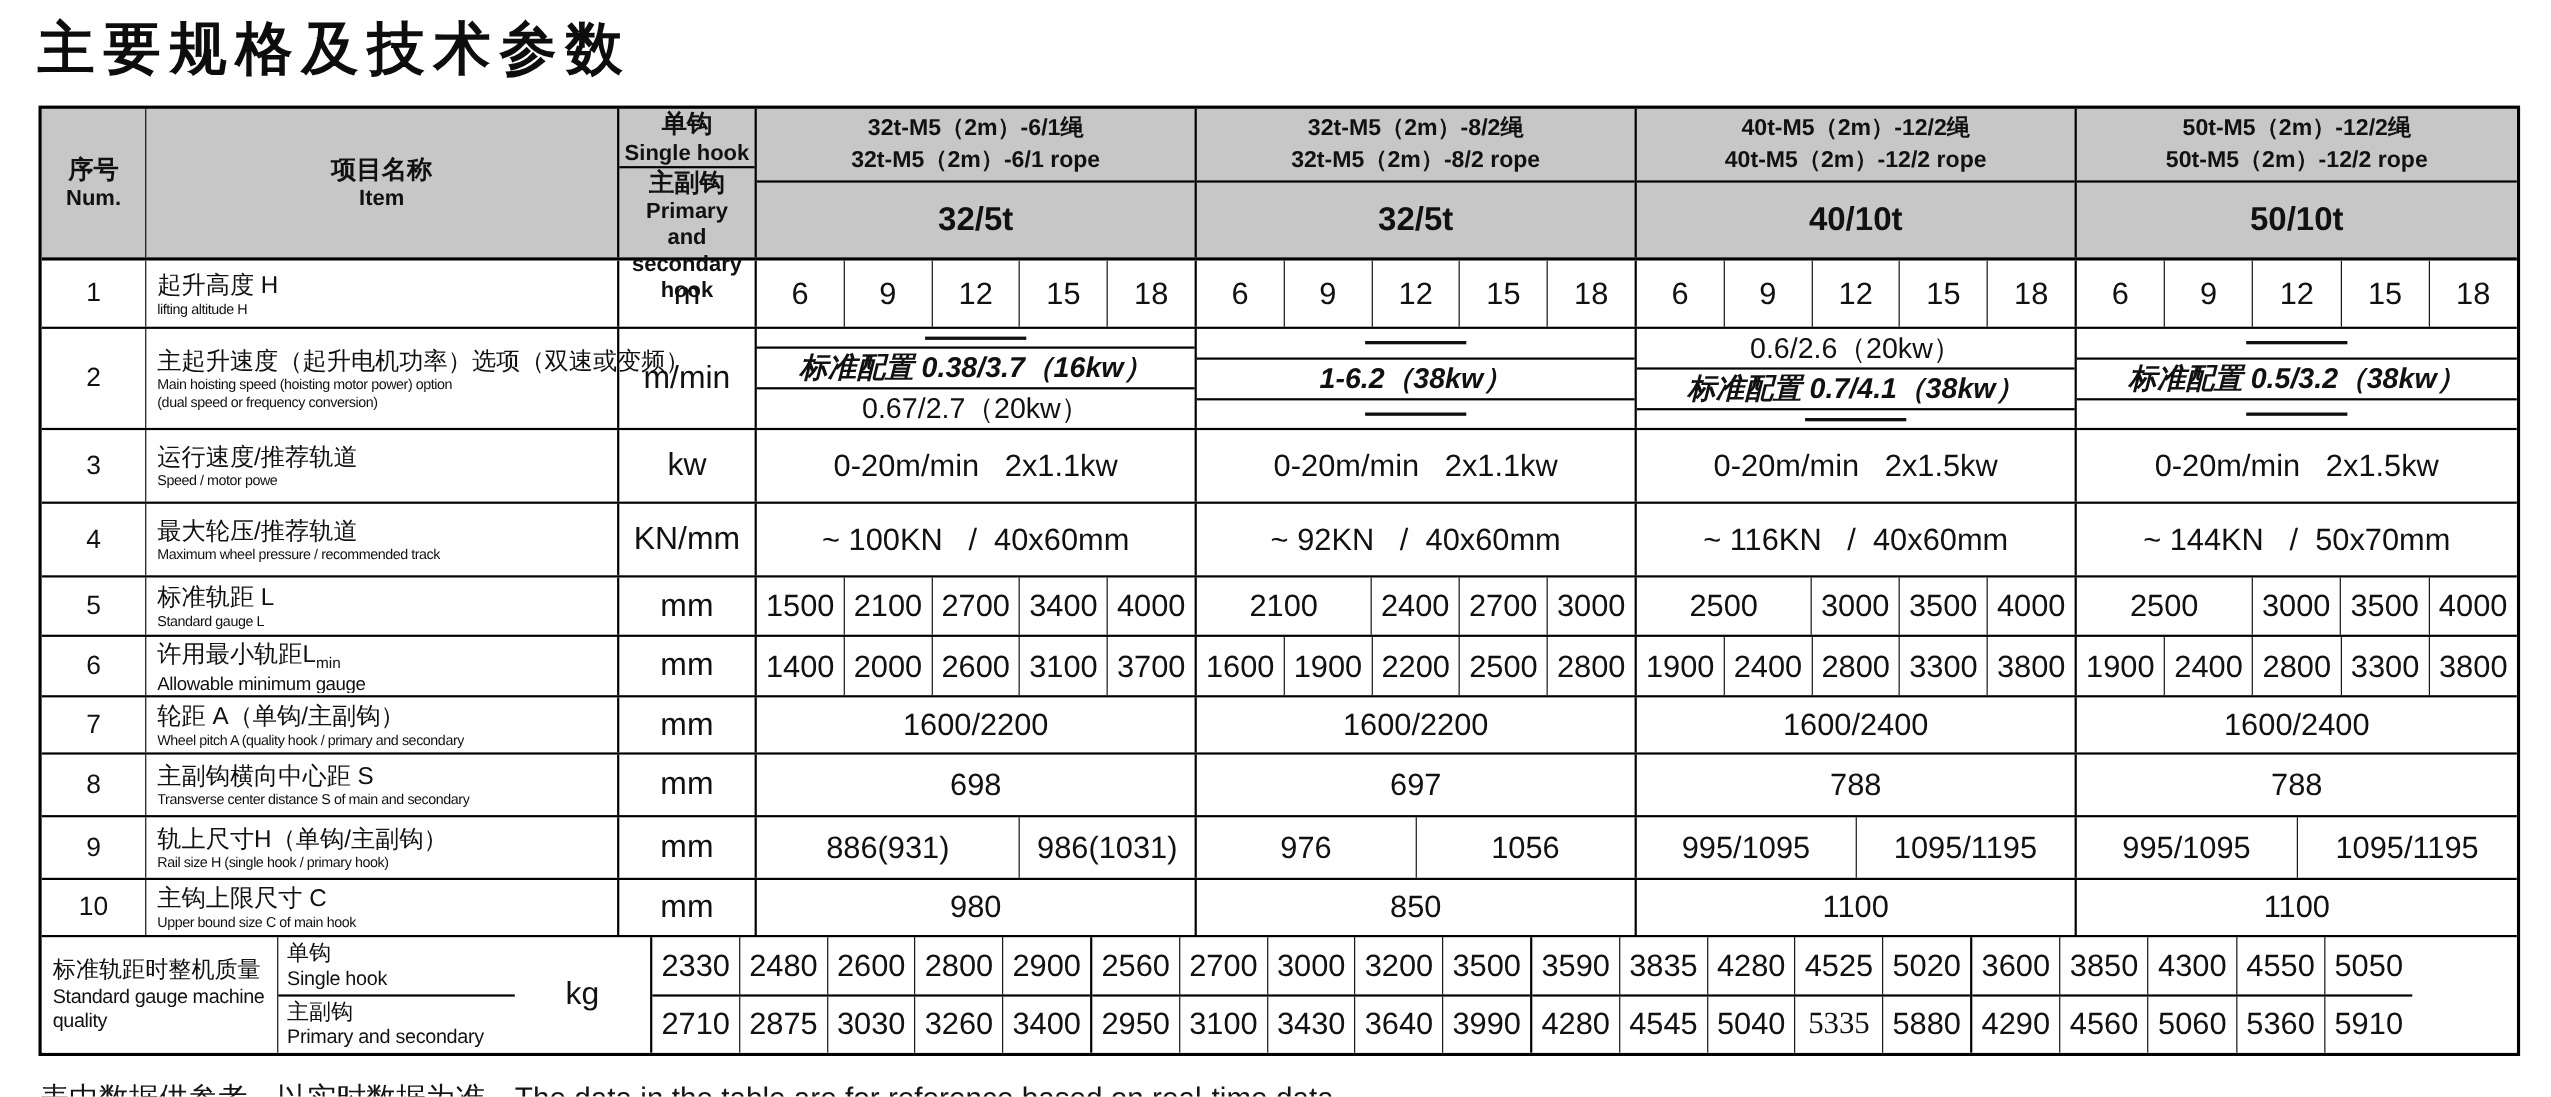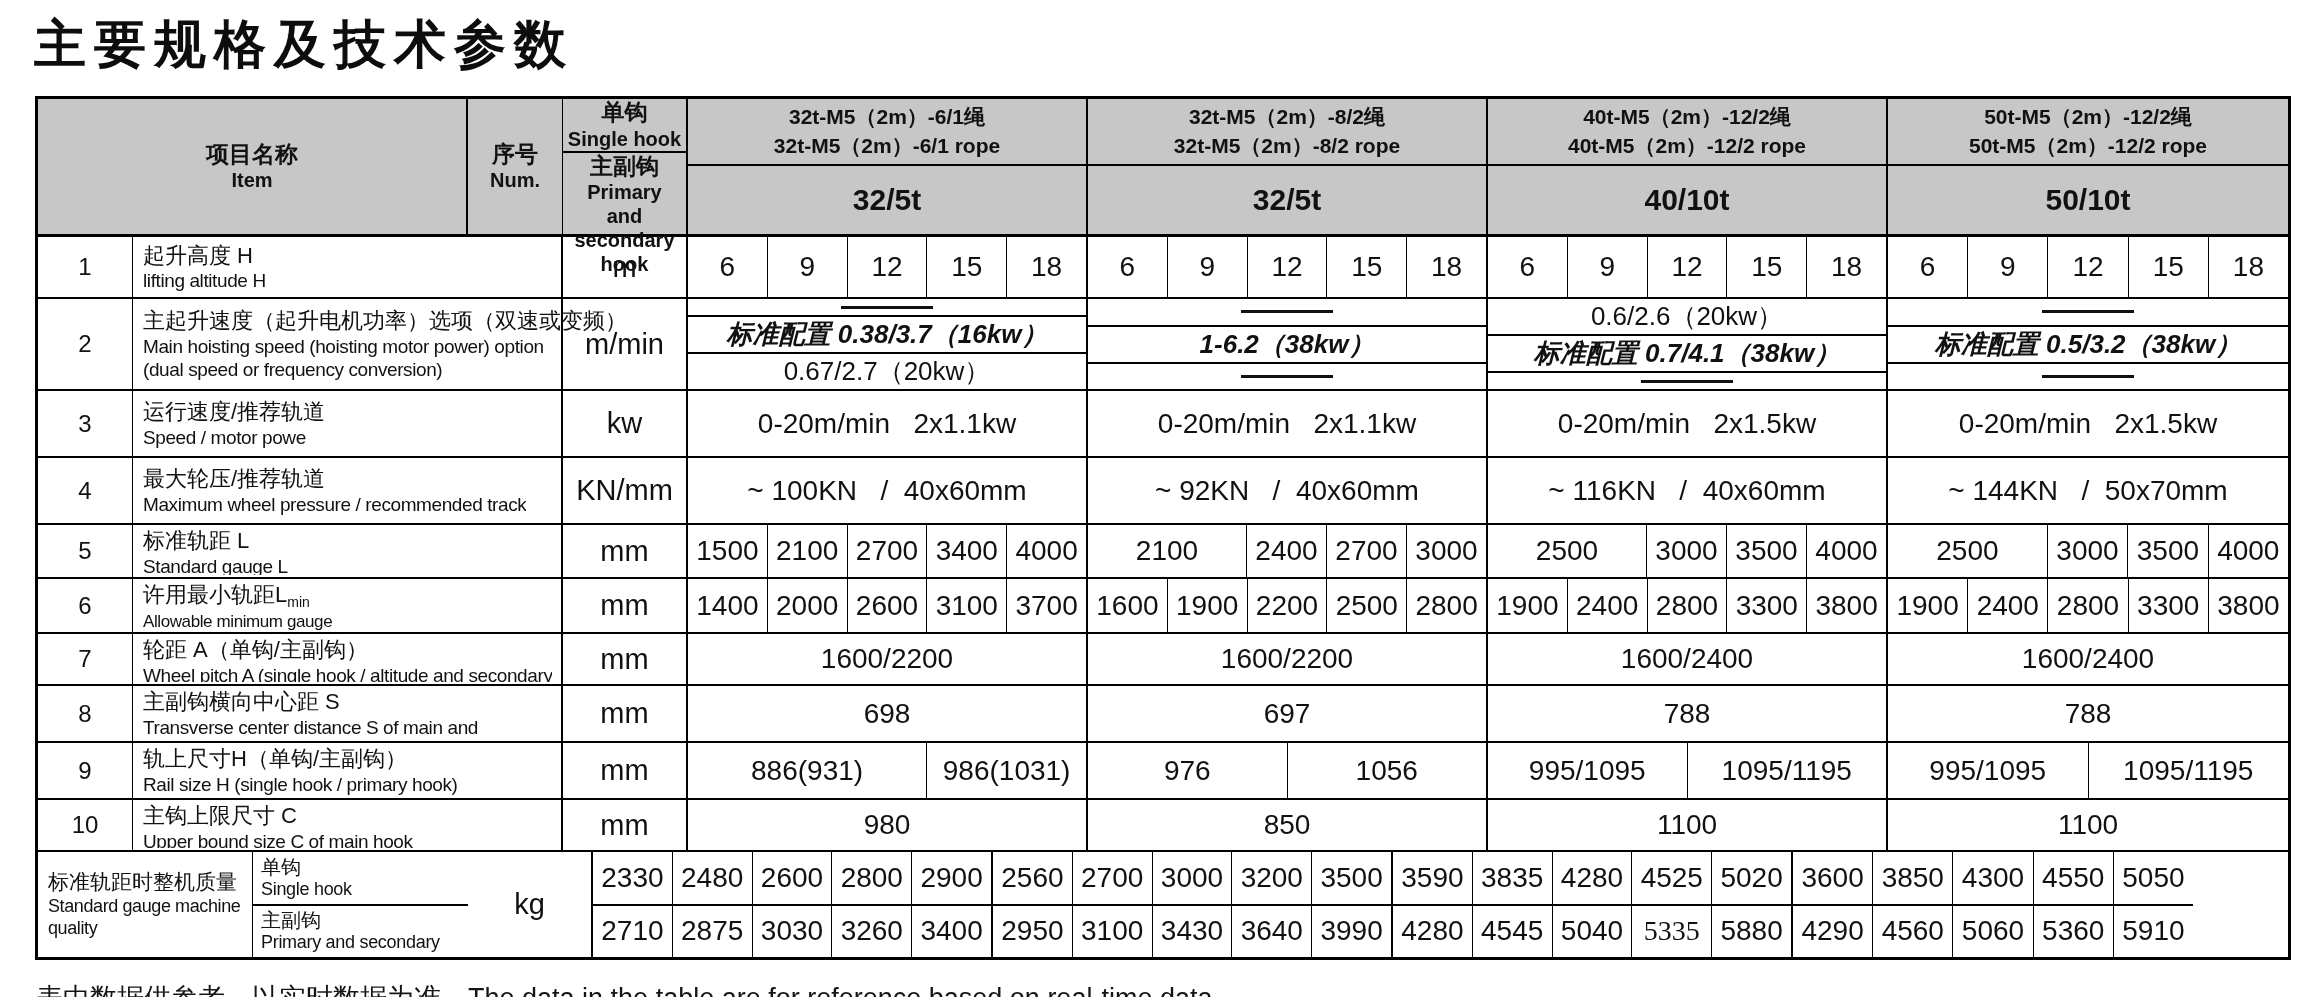--- a/index.html
+++ b/index.html
@@ -34,21 +34,21 @@
 
   
   .t-row{display:flex;border-top:2px solid #000;background:#fff;}
   .t-row:first-child{border-top:none;}
   .t-row>div{box-sizing:border-box;}
   .cell{display:flex;align-items:center;justify-content:center;text-align:center;}
   .numc{font-size:24px;border-right:1px solid #000;}
   .itemc{flex-direction:column;align-items:flex-start;justify-content:center;text-align:left;padding:2px 6px 2px 10px;border-right:2px solid #000;}
   .item-cn{font-size:22px;line-height:1.25;white-space:nowrap;}
   .item-cn sub{font-size:14px;}
-  .item-en{font-size:19px;letter-spacing:-0.4px;line-height:1.22;white-space:pre-line;overflow:hidden;max-width:100%;}
+  .item-en{font-size:13px;letter-spacing:-0.4px;line-height:1.22;white-space:pre-line;overflow:hidden;max-width:100%;}
   .item-en.small{font-size:17px;}
   .unitc{font-size:29px;border-right:2px solid #000;}
   .grp{display:flex;border-right:2px solid #000;align-items:stretch;}
   .grp:last-child{border-right:none;}
   .gcell{display:flex;align-items:center;justify-content:center;font-size:28px;border-right:1px solid #000;white-space:pre;overflow:hidden;}
   .gcell:last-child{border-right:none;}
   .stack{flex-direction:column;}
   .srow{flex:1;display:flex;align-items:center;justify-content:center;font-size:26px;white-space:pre;}
   .srow + .srow{border-top:2px solid #000;}
   .em{font-weight:bold;font-style:italic;}
@@ -66,27 +66,27 @@
   .footnote{margin:20px 0 0 36px;font-size:27px;color:#151515;}
 </style>
 </head>
 <body>
 
 <div class="page">
   <h1 class="title">主要规格及技术参数</h1>
 
   <div class="spec-table">
     <div class="thead">
+      <div class="hc c-num">
+        <div class="hcn">序号</div>
+        <div class="hen">Num.</div>
+      </div>
       <div class="hc c-item">
         <div class="hcn">项目名称</div>
         <div class="hen">Item</div>
-      </div>
-      <div class="hc c-num">
-        <div class="hcn">序号</div>
-        <div class="hen">Num.</div>
       </div>
       <div class="hookcol c-unit">
         <div class="hook-top">
           <div class="hcn">单钩</div>
           <div class="hen">Single hook</div>
         </div>
         <div class="hook-bot">
           <div class="hcn">主副钩</div>
           <div class="hen">Primary and secondary hook</div>
         </div>
@@ -294,21 +294,21 @@
             <div class="gcell" style="flex: 1 1 0px;">2400</div>
             <div class="gcell" style="flex: 1 1 0px;">2800</div>
             <div class="gcell" style="flex: 1 1 0px;">3300</div>
             <div class="gcell" style="flex: 1 1 0px;">3800</div>
           </div>
         </div>
         <div class="t-row" style="height: 50px;">
           <div class="cell numc c-num">7</div>
           <div class="cell itemc c-item">
             <div class="item-cn">轮距 A（单钩/主副钩）</div>
-            <div class="item-en">Wheel pitch A (single hook / altitude and secondary</div>
+            <div class="item-en">Wheel pitch A (quality hook / primary and secondary</div>
           </div>
           <div class="cell unitc c-unit">mm</div>
           <div class="grp c-group">
             <div class="gcell" style="flex: 5 1 0px;">1600/2200</div>
           </div>
           <div class="grp c-group">
             <div class="gcell" style="flex: 5 1 0px;">1600/2200</div>
           </div>
           <div class="grp c-group">
             <div class="gcell" style="flex: 5 1 0px;">1600/2400</div>

